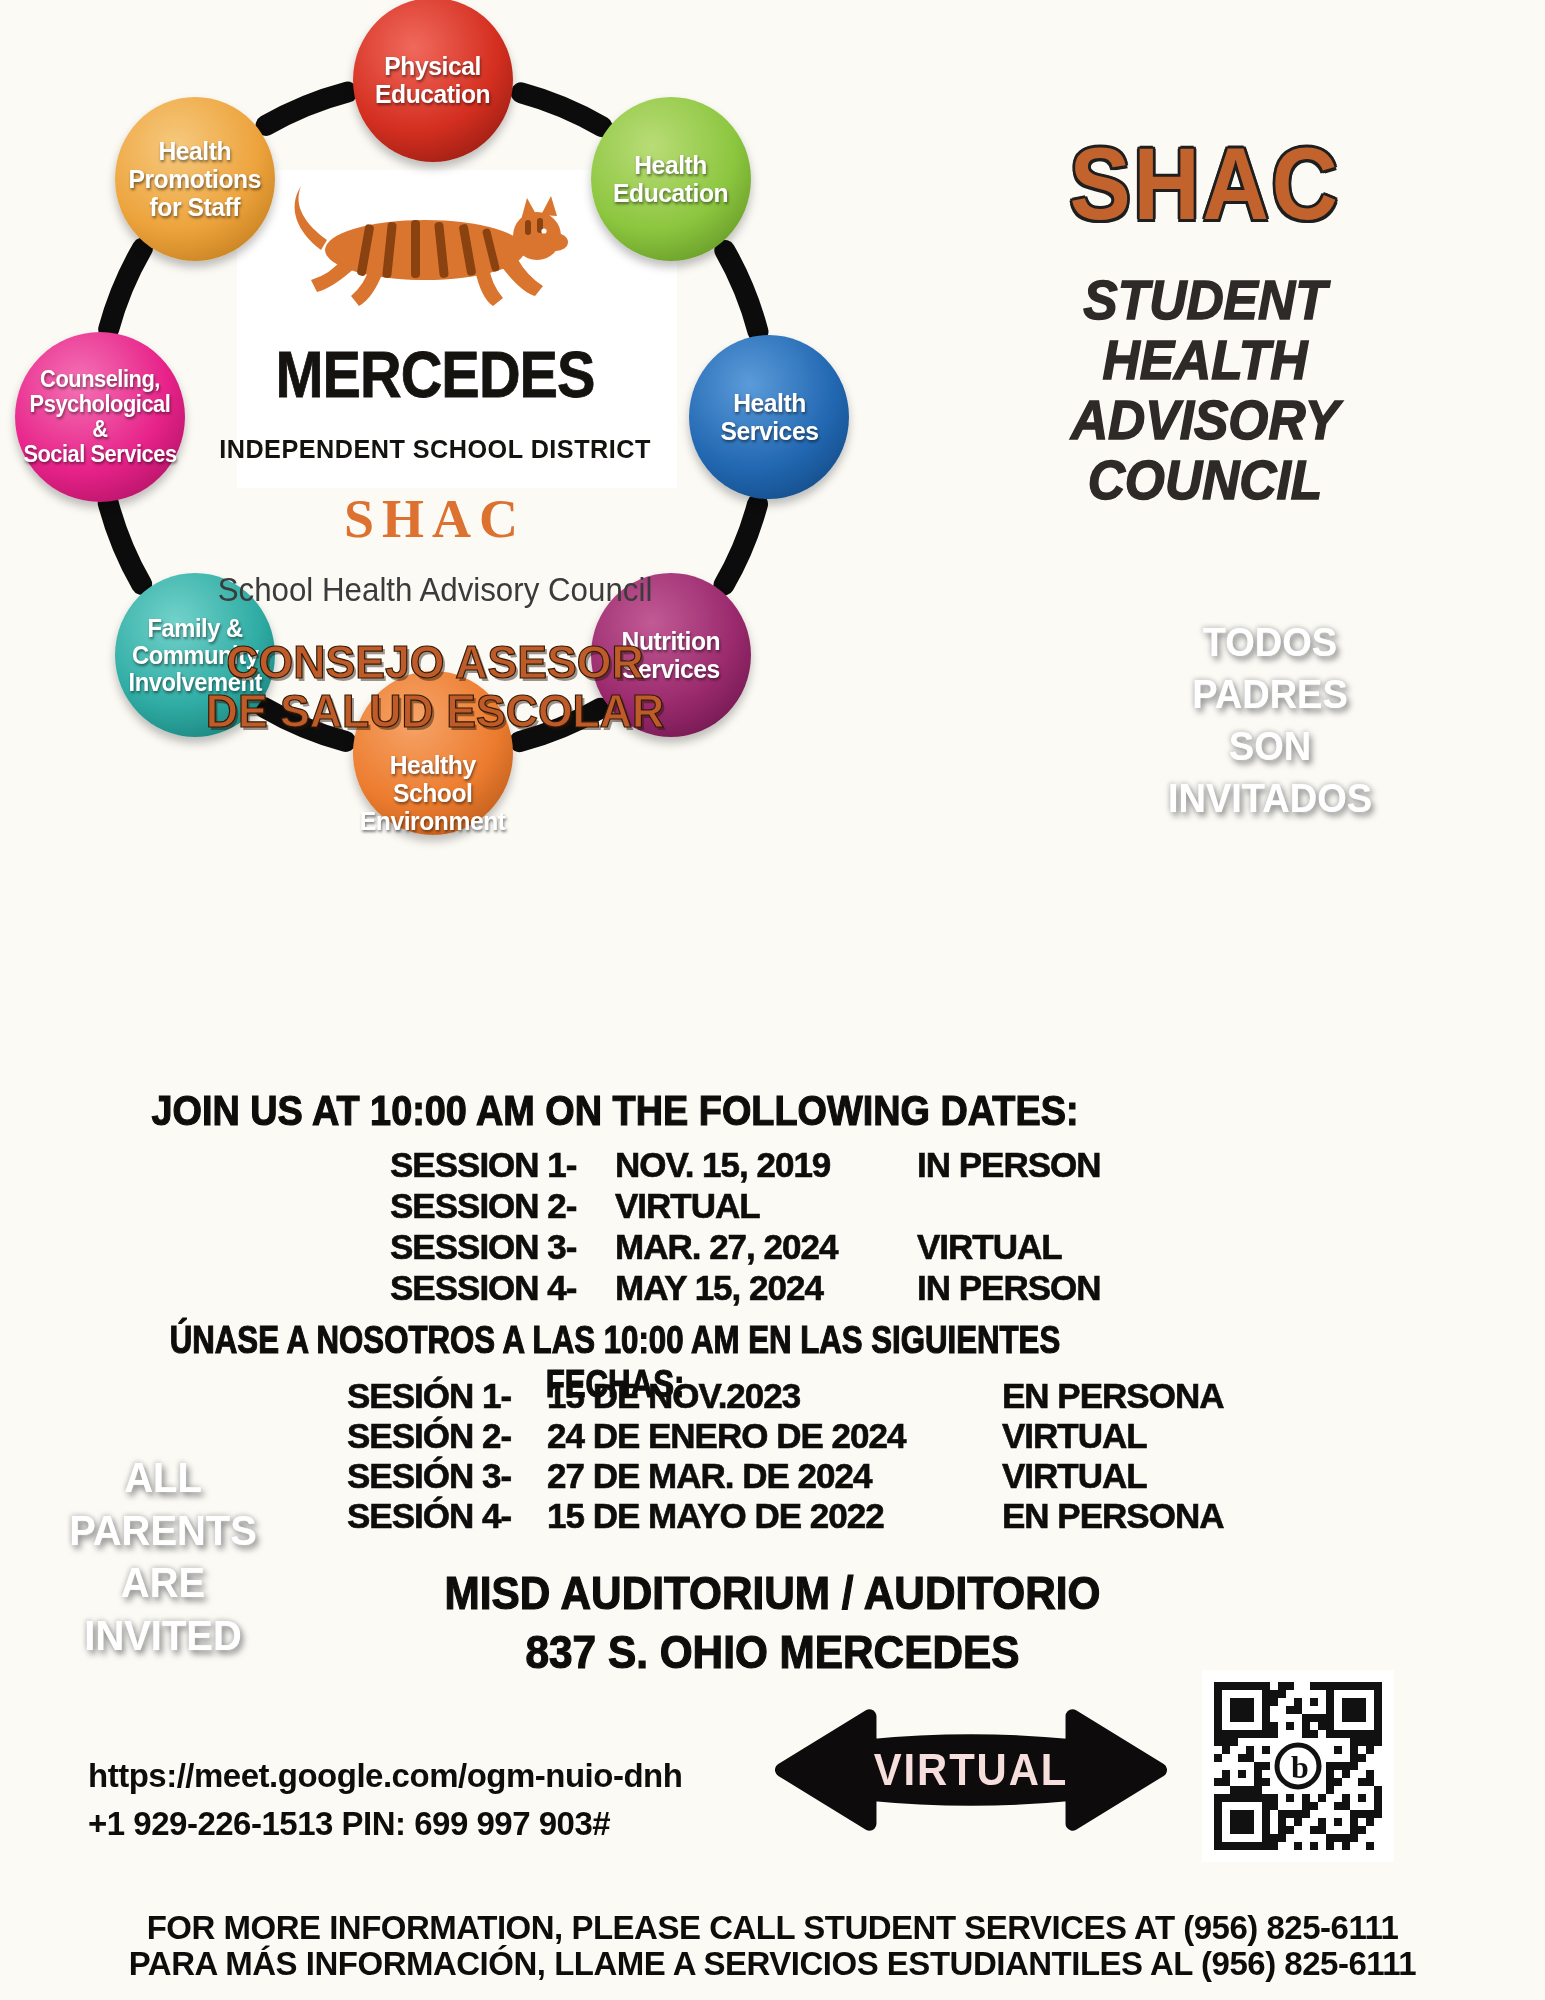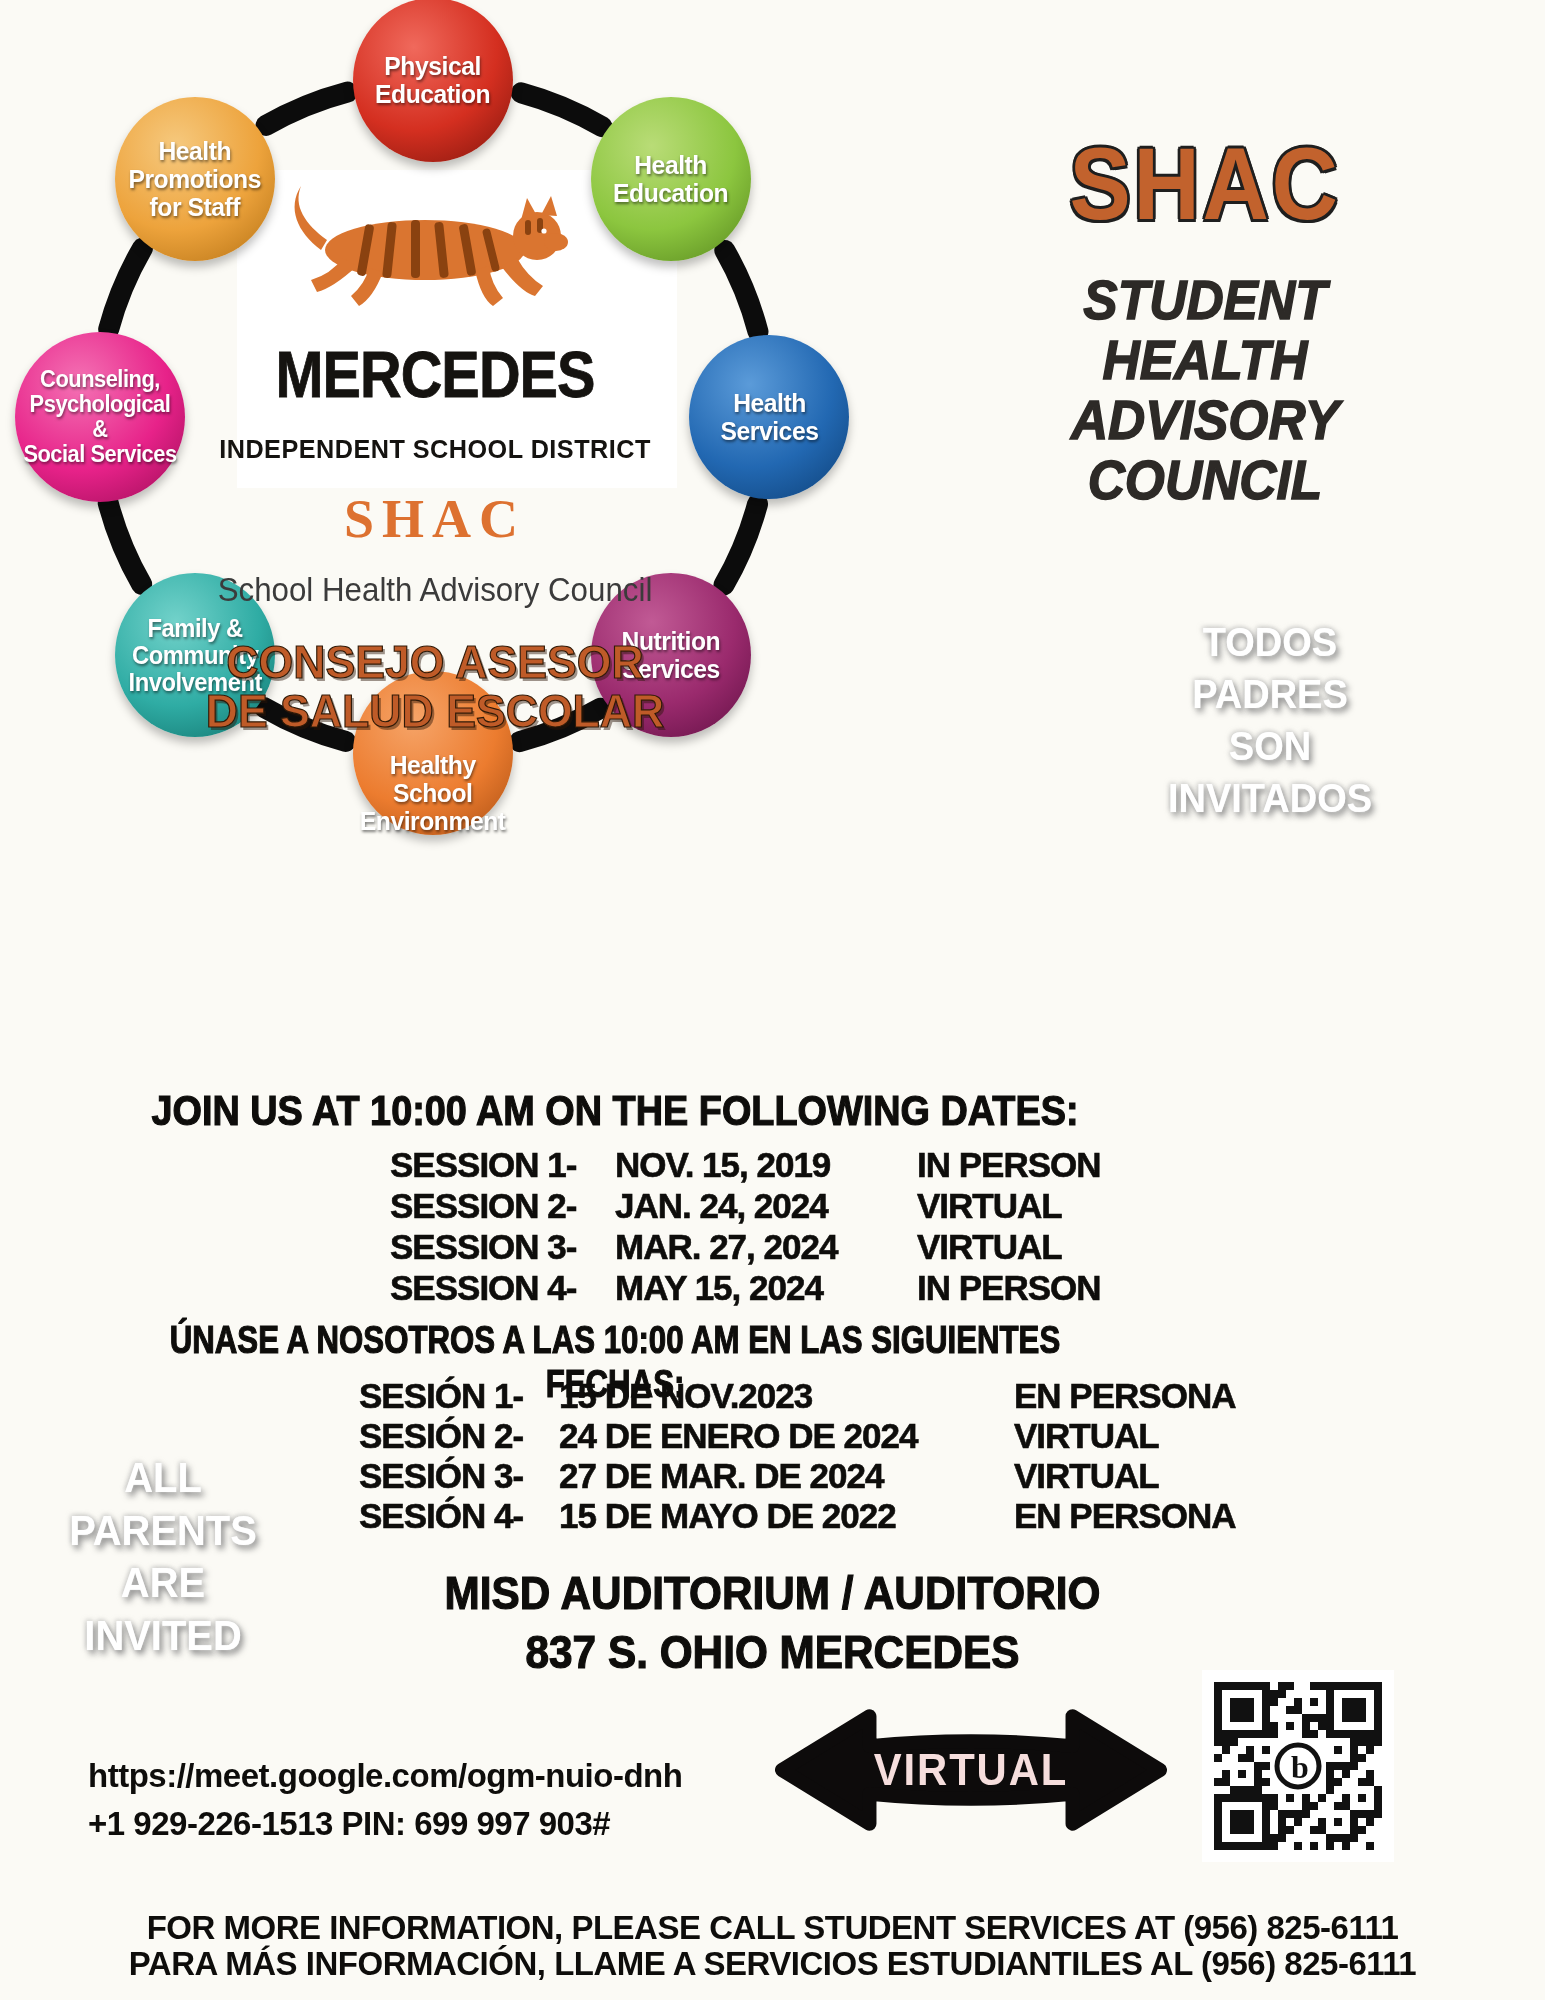--- a/index.html
+++ b/index.html
@@ -62,21 +62,21 @@
   .sessions{position:absolute;display:grid;row-gap:0;}
   .sessions .row{display:grid;}
   .sessions span{font-weight:bold;font-size:35px;letter-spacing:-1px;line-height:41px;
        -webkit-text-stroke:0.6px currentColor;white-space:nowrap;}
   .en-sessions{left:390px;top:1144px;}
   .en-sessions .row{grid-template-columns:225px 302px auto;}
   .es-heading{position:absolute;left:0;top:1318px;width:1230px;text-align:center;
        font-size:39px;font-weight:bold;transform:scaleX(0.80);-webkit-text-stroke:1.2px currentColor;}
   .es-sessions{left:347px;top:1376px;}
   .es-sessions .row{grid-template-columns:200px 455px auto;}
-  .es-sessions span{line-height:40px;margin-left:12px;}
+  .es-sessions span{line-height:40px;}
 
   .location{position:absolute;left:0;top:1564px;width:1545px;text-align:center;
        font-size:46px;font-weight:bold;line-height:1.28;transform:scaleX(0.92);
        -webkit-text-stroke:1.2px currentColor;}
 
   
   .meet{position:absolute;left:88px;top:1752px;font-size:34px;font-weight:bold;line-height:1.4;
         letter-spacing:-0.5px;transform:scaleX(0.97);transform-origin:left center;}
   .meet a{color:#0e0d0b;text-decoration:none;}
   .arrow-wrap{position:absolute;left:772px;top:1706px;width:398px;height:128px;}
@@ -183,21 +183,20 @@
 
   <div class="en-heading heavy">JOIN US AT 10:00 AM ON THE FOLLOWING DATES:</div>
   <div class="sessions en-sessions">
     <div class="row">
       <span>SESSION 1-</span>
       <span>NOV. 15, 2019</span>
       <span>IN PERSON</span>
     </div>
     <div class="row">
       <span>SESSION 2-</span>
-      <span>JAN. 24, 2024</span>
       <span>VIRTUAL</span>
     </div>
     <div class="row">
       <span>SESSION 3-</span>
       <span>MAR. 27, 2024</span>
       <span>VIRTUAL</span>
     </div>
     <div class="row">
       <span>SESSION 4-</span>
       <span>MAY 15, 2024</span>

